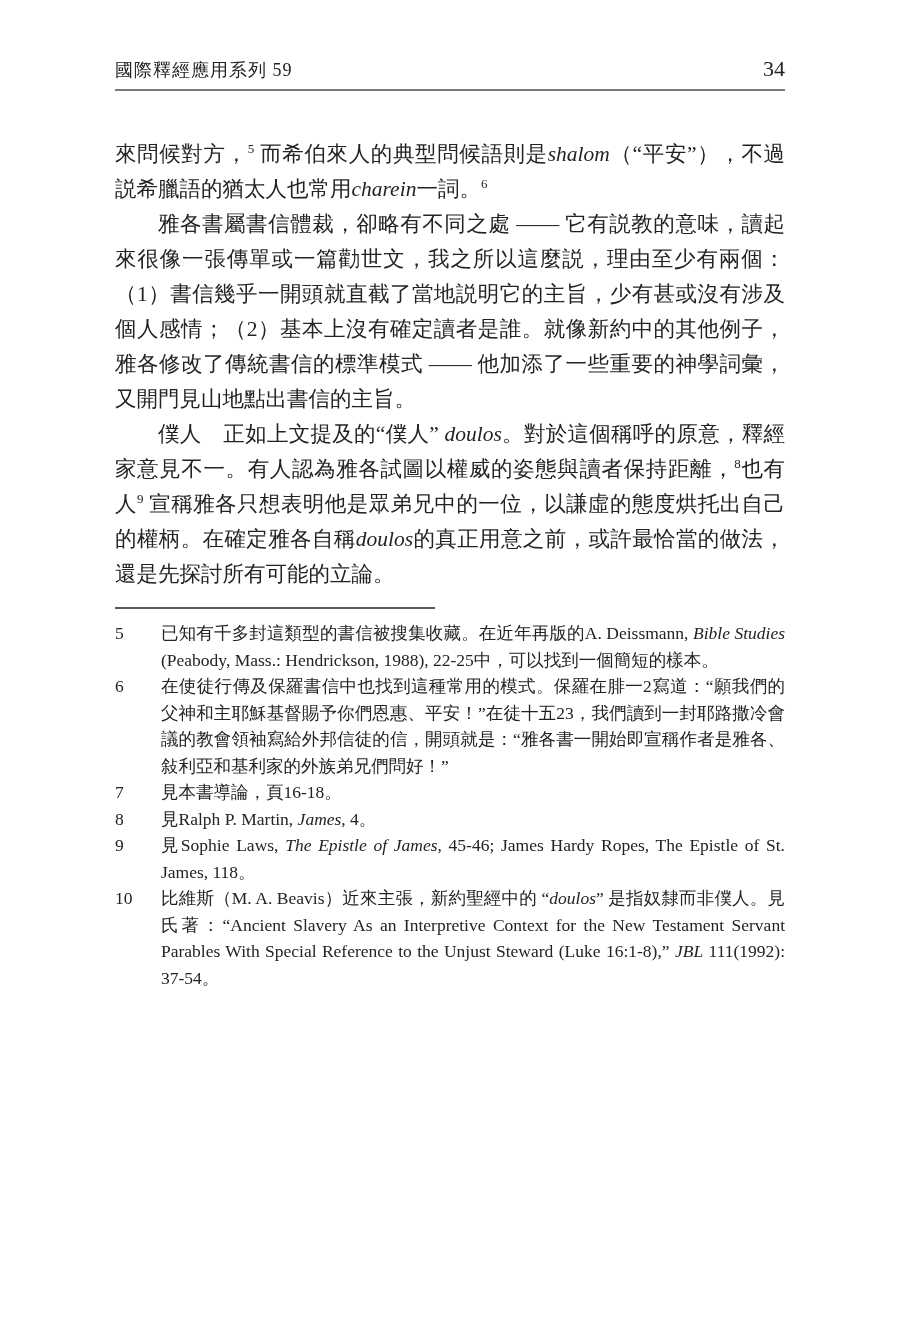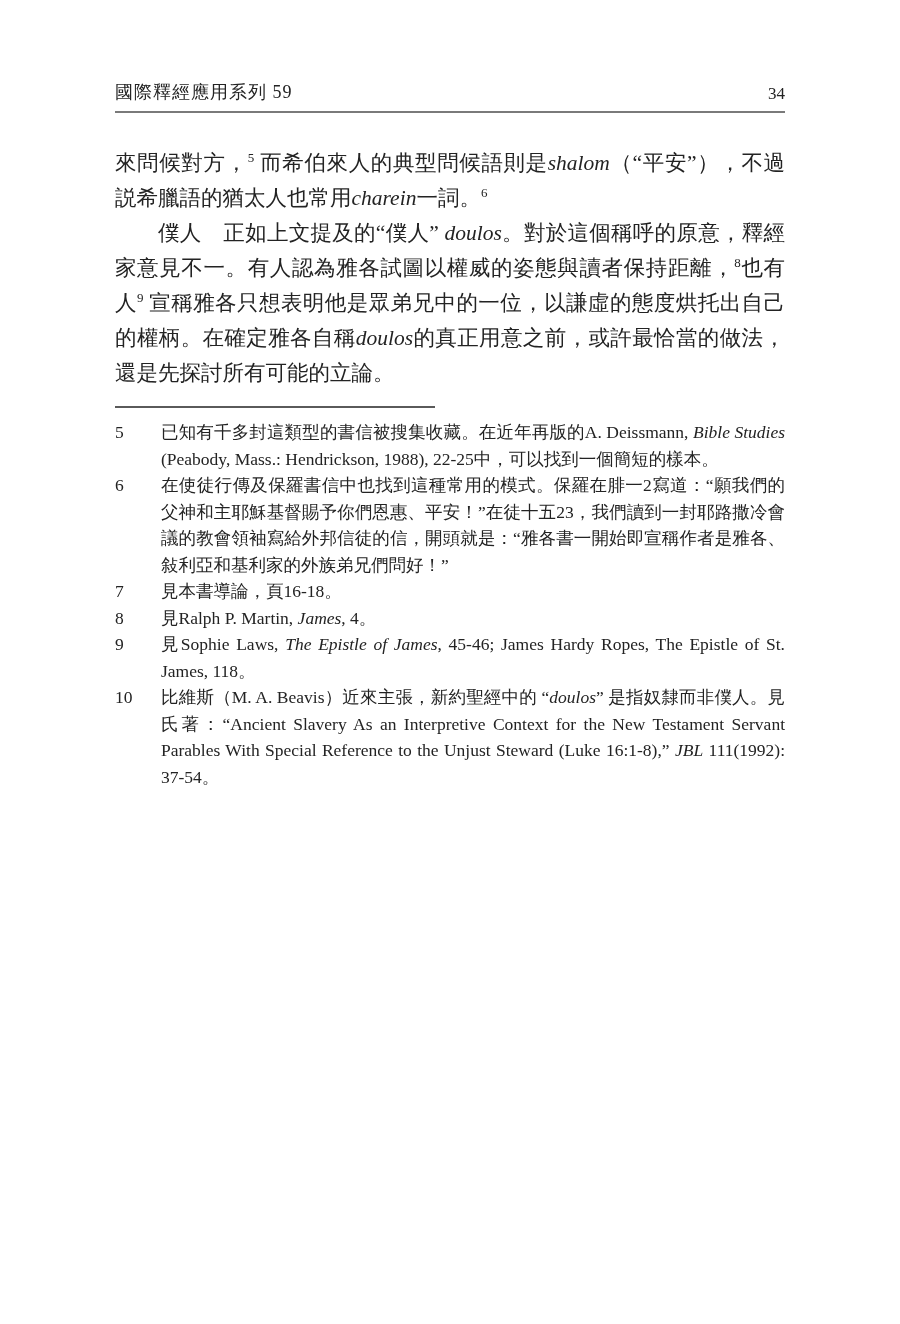--- a/index.html
+++ b/index.html
@@ -7,43 +7,43 @@
   body {
     width: 900px;
     height: 1324px;
     font-family: "Liberation Serif", serif;
     color: #232323;
     overflow: hidden;
   }
   .page {
     width: 900px;
     height: 1324px;
-    padding: 80px 115px 0 115px;
+    padding: 56px 115px 0 115px;
   }
   
   .running-head {
     display: flex;
     justify-content: space-between;
     align-items: flex-end;
   }
   .series-title {
     font-size: 18px;
     letter-spacing: 1px;
   }
   .page-number {
-    font-size: 17px;
+    font-size: 22px;
   }
   .header-rule {
     border: none;
     border-top: 2px solid #7a7a7a;
     margin-top: 7px;
   }
   
   .body-text {
-    margin-top: 33px;
+    margin-top: 46px;
     font-size: 21.5px;
     line-height: 35px;
     text-align: justify;
   }
   .para { text-indent: 2em; }
   .para.no-indent { text-indent: 0; }
   sup {
     font-size: 13px;
     line-height: 0;
     vertical-align: super;
@@ -75,20 +75,21 @@
 <div class="page">
 
   <header class="running-head">
     <span class="series-title">國際釋經應用系列 59</span>
     <span class="page-number">34</span>
   </header>
   <hr class="header-rule">
 
   <main class="body-text">
     <p class="para no-indent"><span>來問候對方，</span><sup>5</sup><span> 而希伯來人的典型問候語則是</span><span class="it">shalom</span><span>（“平安”），不過説希臘語的猶太人也常用</span><span class="it">charein</span><span>一詞。</span><sup>6</sup></p>
+    <p class="para"><span>雅各書屬書信體裁，卻略有不同之處 —— 它有説教的意味，讀起來很像一張傳單或一篇勸世文，我之所以這麼説，理由至少有兩個：（1）書信幾乎一開頭就直截了當地説明它的主旨，少有甚或沒有涉及個人感情；（2）基本上沒有確定讀者是誰。就像新約中的其他例子，雅各修改了傳統書信的標準模式 —— 他加添了一些重要的神學詞彙，又開門見山地點出書信的主旨。</span></p>
     <p class="para"><span class="bd">僕人</span><span>　正如上文提及的“僕人” </span><span class="it">doulos</span><span>。對於這個稱呼的原意，釋經家意見不一。有人認為雅各試圖以權威的姿態與讀者保持距離，</span><sup>8</sup><span>也有人</span><sup>9</sup><span> 宣稱雅各只想表明他是眾弟兄中的一位，以謙虛的態度烘托出自己的權柄。在確定雅各自稱</span><span class="it">doulos</span><span>的真正用意之前，或許最恰當的做法，還是先探討所有可能的立論。</span></p>
   </main>
 
   <hr class="footnote-separator">
 
   <section class="footnotes">
     <div class="footnote">
       <span class="fn-num">5</span>
       <span class="fn-text"><span>已知有千多封這類型的書信被搜集收藏。在近年再版的A. Deissmann, </span><span class="it">Bible Studies</span><span> (Peabody, Mass.: Hendrickson, 1988), 22-25中，可以找到一個簡短的樣本。</span></span>
     </div>

